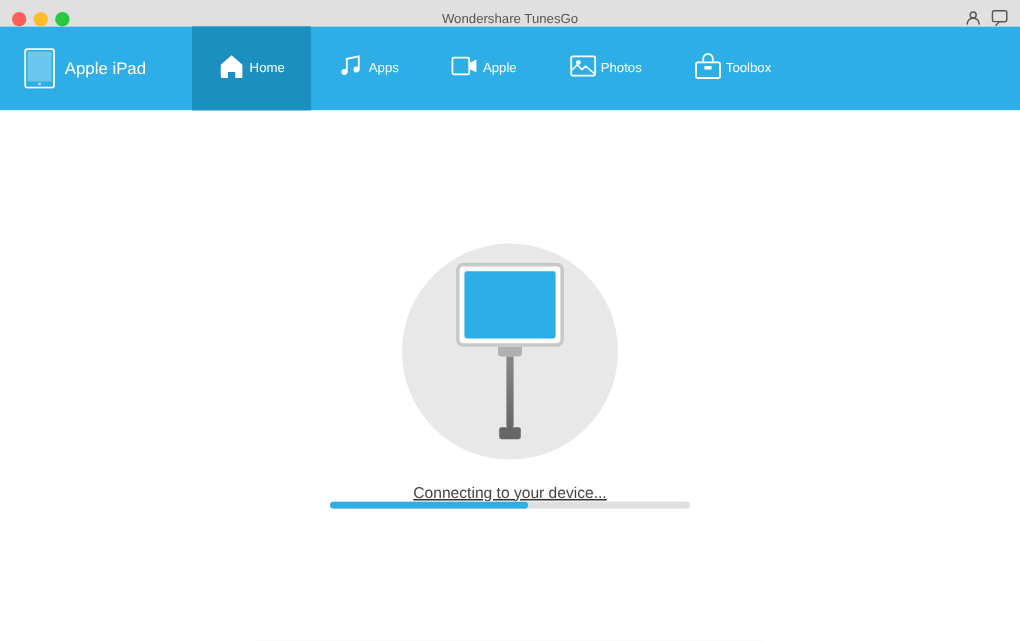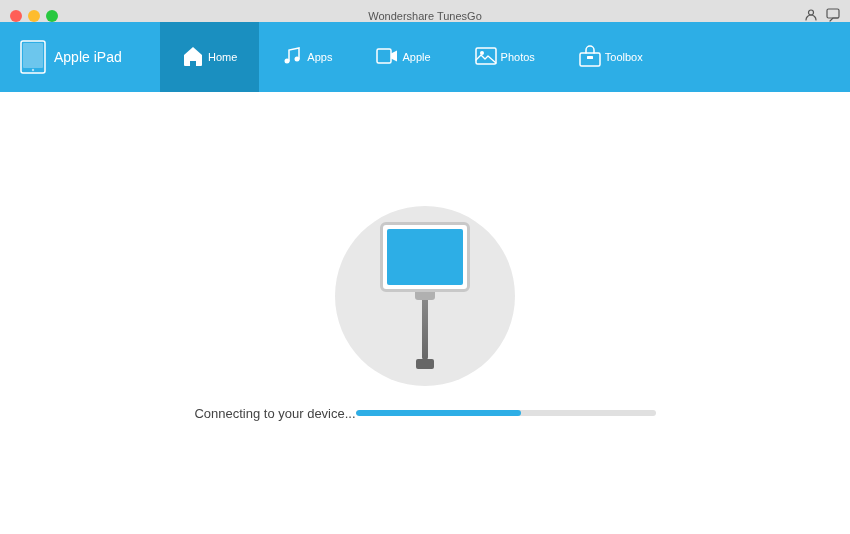--- a/index.html
+++ b/index.html
@@ -167,23 +167,24 @@
       width: 18px;
       height: 10px;
       background: #666;
       border-radius: 2px;
       margin-top: -1px;
     }
 
     
     .progress-area {
       display: flex;
-      flex-direction: row;
+      flex-direction: column;
       align-items: center;
       gap: 0;
+      text-decoration: underline;
     }
     .status-text {
       font-size: 13px;
       color: #444;
     }
     .progress-bar-container {
       width: 300px;
       height: 6px;
       background: #e0e0e0;
       border-radius: 3px;

